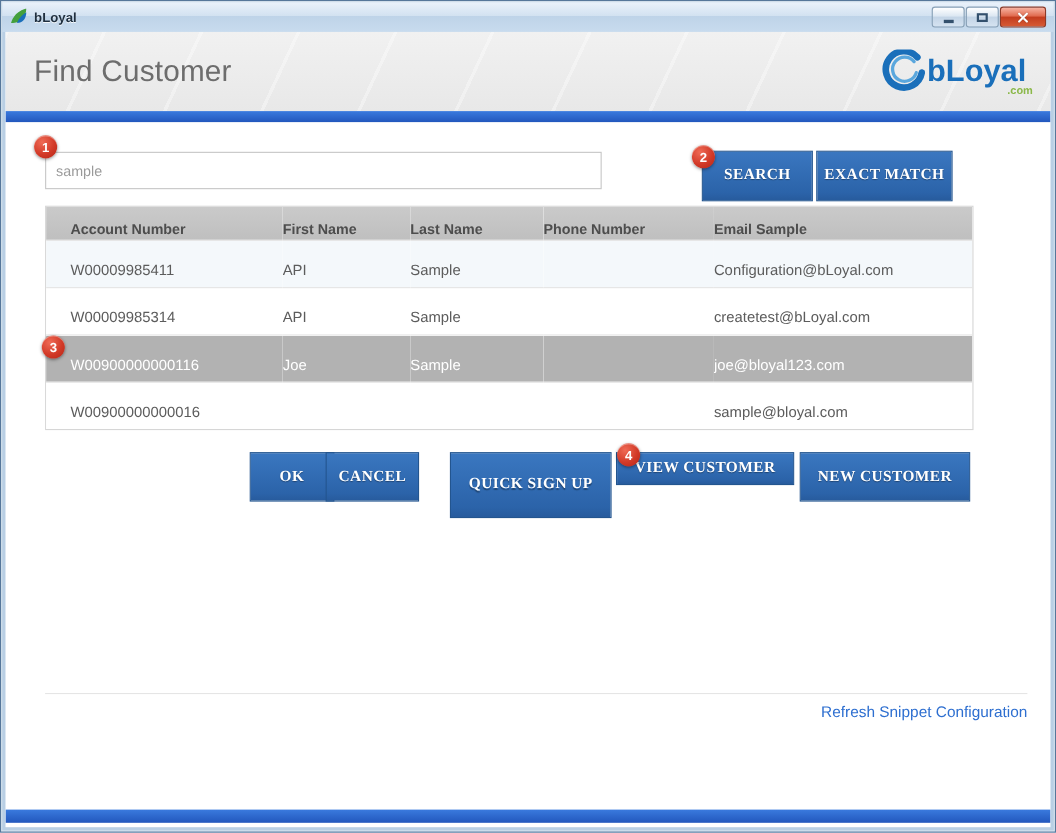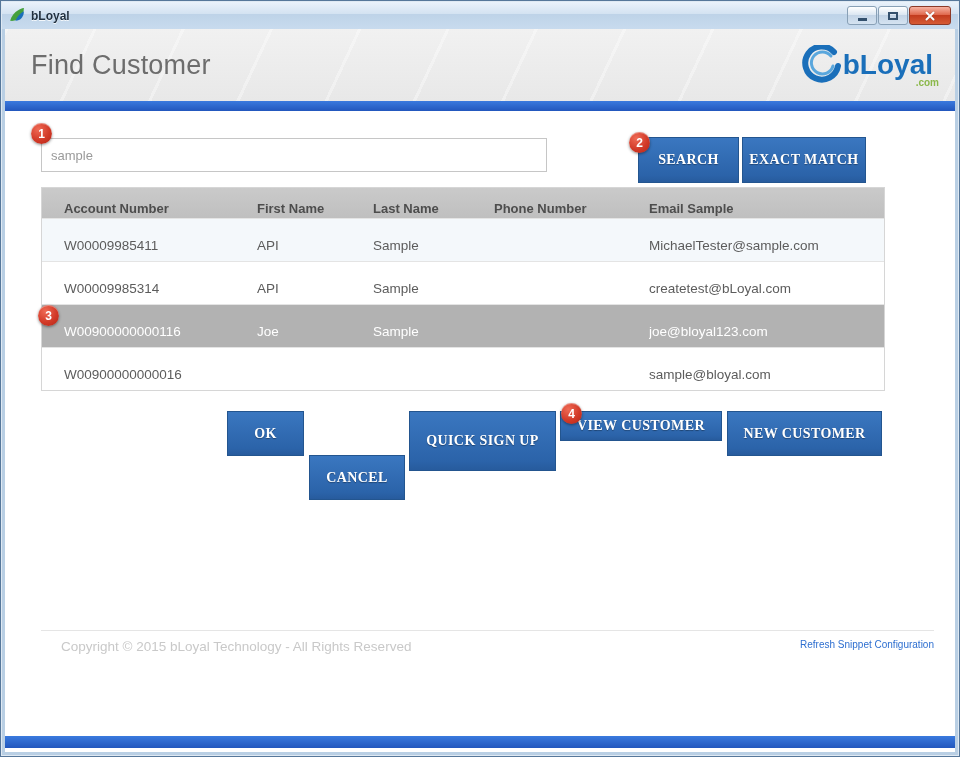--- a/index.html
+++ b/index.html
@@ -91,28 +91,28 @@
   }
   table.grid td { height:43px; font-size:13.5px; color:#5c5c5c; }
   table.grid th, table.grid td { padding:12px 8px 0 0; overflow:hidden; white-space:nowrap; }
   table.grid th:first-child, table.grid td:first-child { padding-left:22px; }
   table.grid tbody tr { border-top:1px solid #e4e4e4; background:#fff; cursor:pointer; }
   table.grid tbody tr:nth-child(odd) { background:#f4f8fb; }
   table.grid tbody tr.selected { background:#b2b2b2; }
   table.grid tbody tr.selected td { color:#fff; }
   
   .btn-ok     { left:222px; top:382px; width:77px;  height:45px; }
-  .btn-cancel { left:304px; top:382px; width:96px;  height:45px;margin-top:44px; }
+  .btn-cancel { left:291px; top:382px; width:85px;  height:45px; }
   .btn-quick  { left:404px; top:382px; width:147px; height:60px;font-family:Liberation Serif, serif; }
   .btn-view   { left:555px; top:382px; width:162px; height:30px; }
   .btn-new    { left:722px; top:382px; width:155px; height:45px; }
   
   .footer-line { position:absolute; left:36px; right:21px; top:601px; height:1px; background:#e5e5e5; }
   .copyright   { position:absolute; left:56px; top:610px; font-size:13.5px; color:#c9c9c9; }
-  .refresh-link{ position:absolute; right:21px; top:610px; font-size:10px; color:#2e6fd0; cursor:pointer; }
+  .refresh-link{ position:absolute; right:21px; top:610px; font-size:14px; color:#2e6fd0; cursor:pointer; }
   .bottom-bar  { position:absolute; left:0; right:0; bottom:4px; height:12px;
                  background:linear-gradient(180deg,#3a7ade,#2257bd); }
   
   .callout {
     position:absolute; width:21px; height:21px; border-radius:50%;
     background:radial-gradient(circle at 35% 30%, #ef6a55, #d23a28 55%, #b52416);
     color:#fff; font-size:12px; font-weight:bold;
     display:flex; align-items:center; justify-content:center;
     box-shadow:0 1px 3px rgba(0,0,0,.45), inset 0 1px 0 rgba(255,255,255,.35);
     z-index:5;
@@ -184,21 +184,21 @@
             <th>Phone Number</th>
             <th>Email Sample</th>
           </tr>
         </thead>
         <tbody>
           <tr>
             <td>W00009985411</td>
             <td>API</td>
             <td>Sample</td>
             <td></td>
-            <td>MichaelTester@sample.com</td>
+            <td>Configuration@bLoyal.com</td>
           </tr>
           <tr>
             <td>W00009985314</td>
             <td>API</td>
             <td>Sample</td>
             <td></td>
             <td>createtest@bLoyal.com</td>
           </tr>
           <tr class="selected">
             <td>W00900000000116</td>
@@ -218,21 +218,20 @@
       </table>
     </div>
 
     <div class="btn btn-ok">OK</div>
     <div class="btn btn-cancel">CANCEL</div>
     <div class="btn btn-quick">QUICK SIGN UP</div>
     <div class="btn btn-view">VIEW CUSTOMER</div>
     <div class="btn btn-new">NEW CUSTOMER</div>
 
     <div class="footer-line"></div>
-    <div class="copyright">Copyright © 2015 bLoyal Technology - All Rights Reserved</div>
     <div class="refresh-link">Refresh Snippet Configuration</div>
     <div class="bottom-bar"></div>
 
     <div class="callout c1">1</div>
     <div class="callout c2">2</div>
     <div class="callout c3">3</div>
     <div class="callout c4">4</div>
 
   </div>
 </div>

